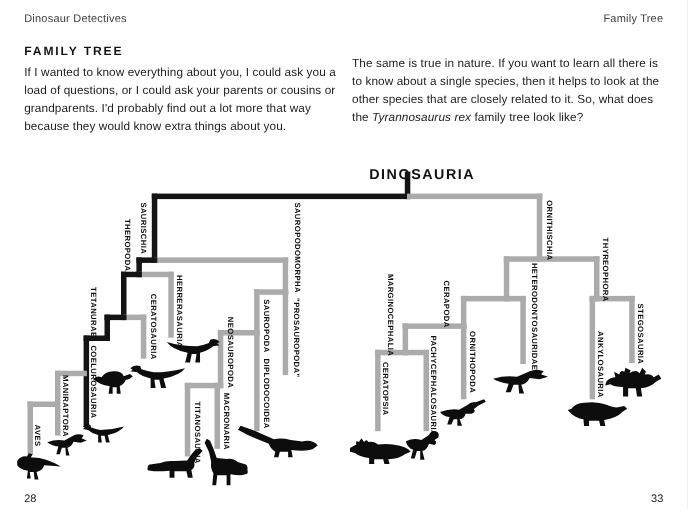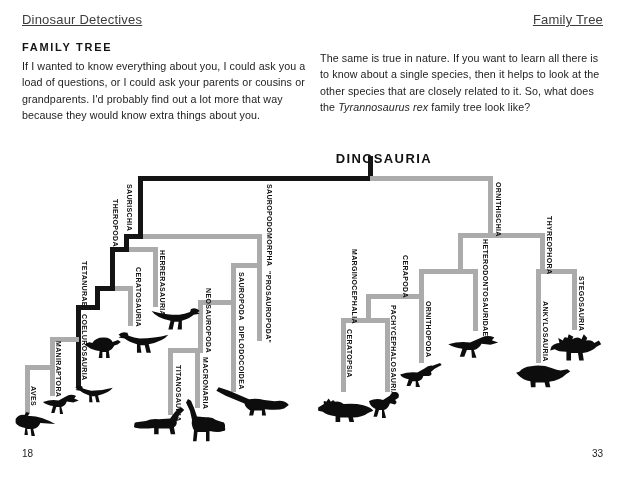--- a/index.html
+++ b/index.html
@@ -1,18 +1,18 @@
 <!DOCTYPE html>
 <html><head>
 <meta charset="utf-8">
 <style>
   html,body{margin:0;padding:0;background:#e8e8e8;}
   .page{position:relative;width:625px;height:481px;background:#ffffff;overflow:hidden;
         font-family:"Liberation Sans",sans-serif;margin:0 auto;}
-  .running-head{position:absolute;top:12px;font-size:13px;color:#3c3c3c;letter-spacing:.2px;text-decoration:underline;}
+  .running-head{position:absolute;top:12px;font-size:10px;color:#3c3c3c;letter-spacing:.2px;}
   .rh-left{left:22px;}
   .rh-right{right:22px;text-align:right;}
   .section-heading{position:absolute;left:22px;top:41px;font-size:11px;font-weight:700;
         letter-spacing:1.7px;color:#141414;}
   .body-text{position:absolute;font-size:10.7px;line-height:16.4px;color:#1d1d1d;letter-spacing:.1px;}
   .col-left{left:22px;top:58px;width:288px;}
   .col-right{left:320px;top:50px;width:290px;}
   .col-right .ital{font-style:italic;}
   .dinosauria{position:absolute;left:328px;top:135px;width:104px;text-align:right;
         font-size:13px;font-weight:700;letter-spacing:1.4px;color:#111;margin-top:16px;}
@@ -193,15 +193,15 @@
           <path d="M4 30 Q10 24 18 24 L16 16 24 20 Q26 12 32 16 L34 10 42 14 40 18 Q50 12 56 18 L60 10 66 16 64 20 Q74 18 78 24 L86 20 90 26 82 30 Q74 38 58 40 L60 52 52 52 50 40 38 40 38 52 30 52 30 38 Q16 38 10 34 L2 36 4 30 Z" fill="#0d0d0d"></path>
         </svg>
       </div>
       <div class="dino" style="left: 515px; top: 362px; width: 57px; height: 27px;">
         <svg viewBox="0 0 100 45" preserveAspectRatio="none">
           <path d="M6 22 L2 18 8 16 Q14 8 28 7 Q48 4 64 10 Q74 14 80 14 L92 12 97 16 90 20 Q80 30 60 33 L62 42 54 42 52 34 36 34 36 42 28 42 27 32 Q14 30 6 22 Z" fill="#0d0d0d"></path>
         </svg>
       </div>
     </div>
 
-  <span class="pagenum pn-left">18</span>
+  <span class="pagenum pn-left">28</span>
   <span class="pagenum pn-right">33</span>
 </div>
 
 </body></html>

